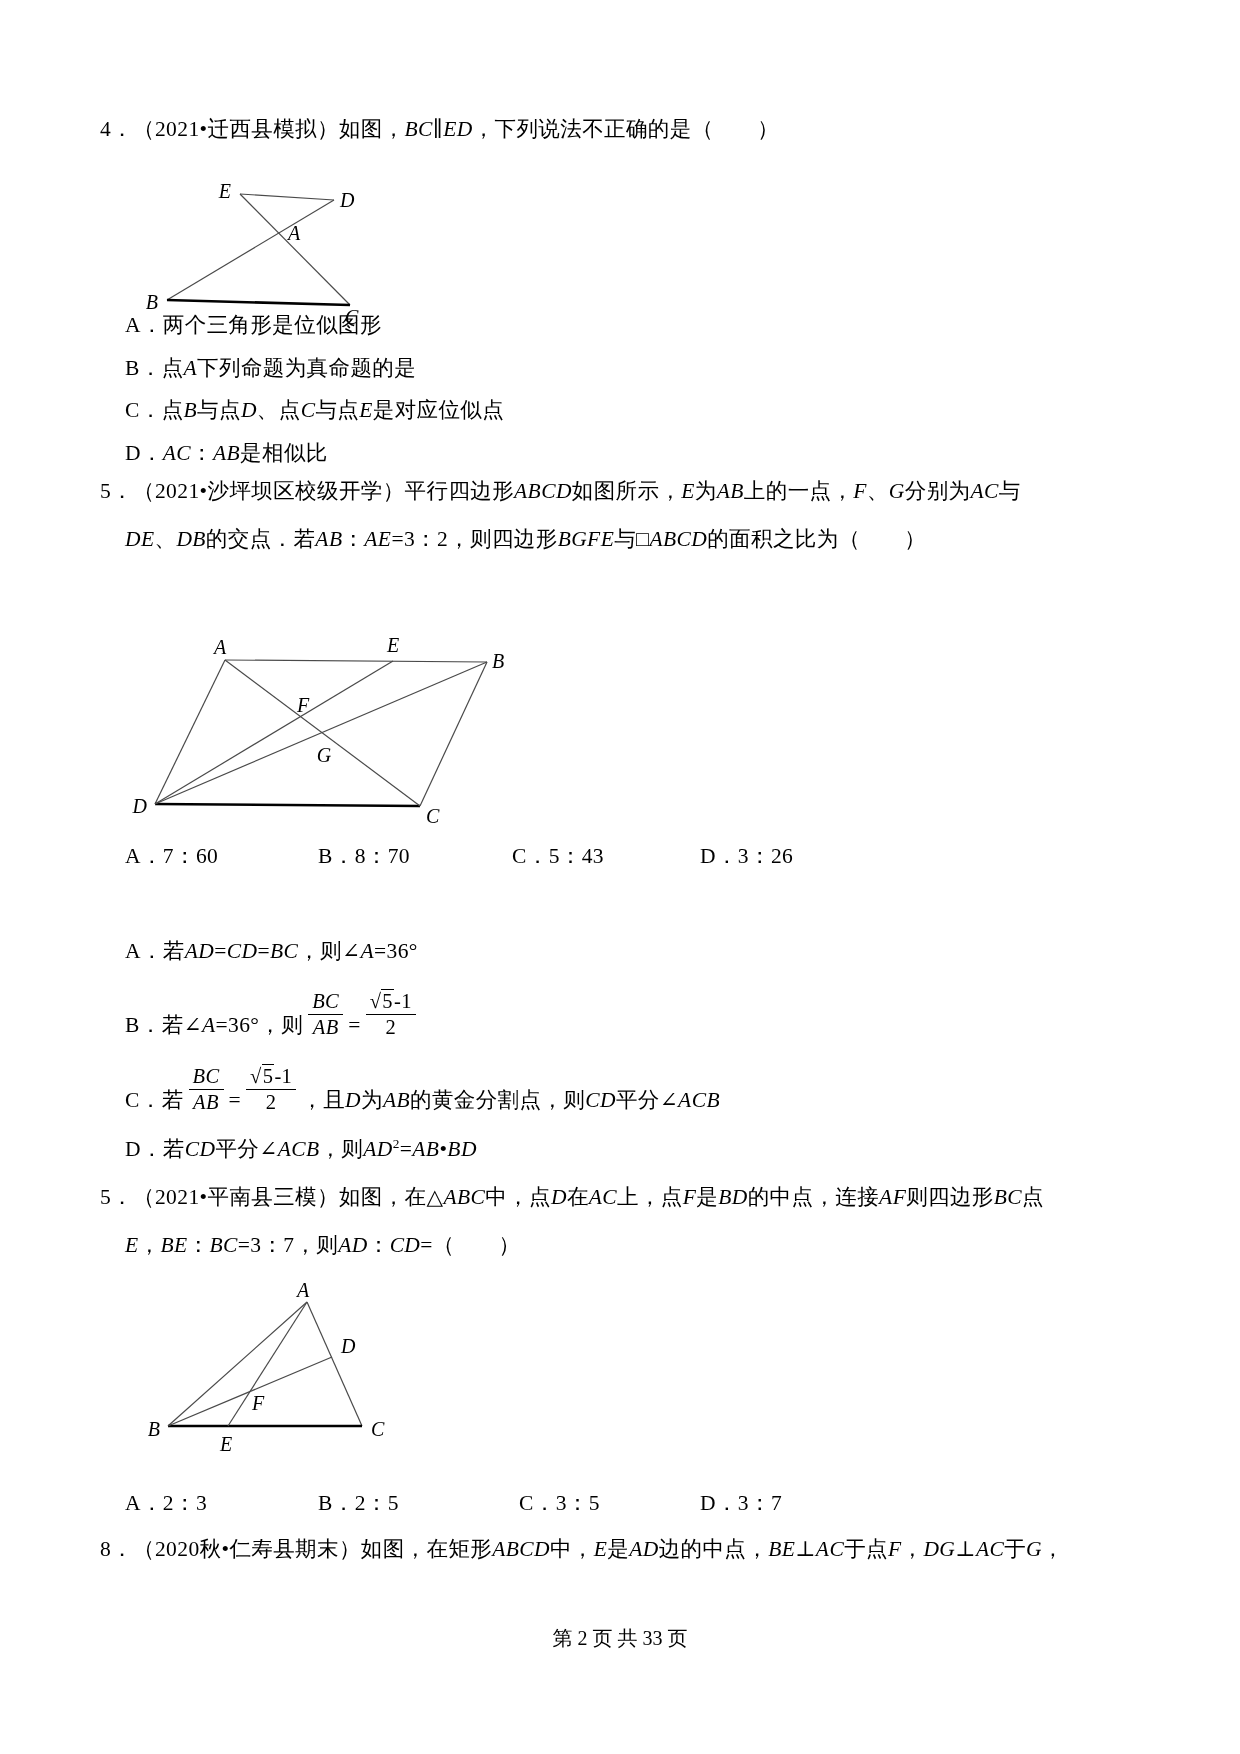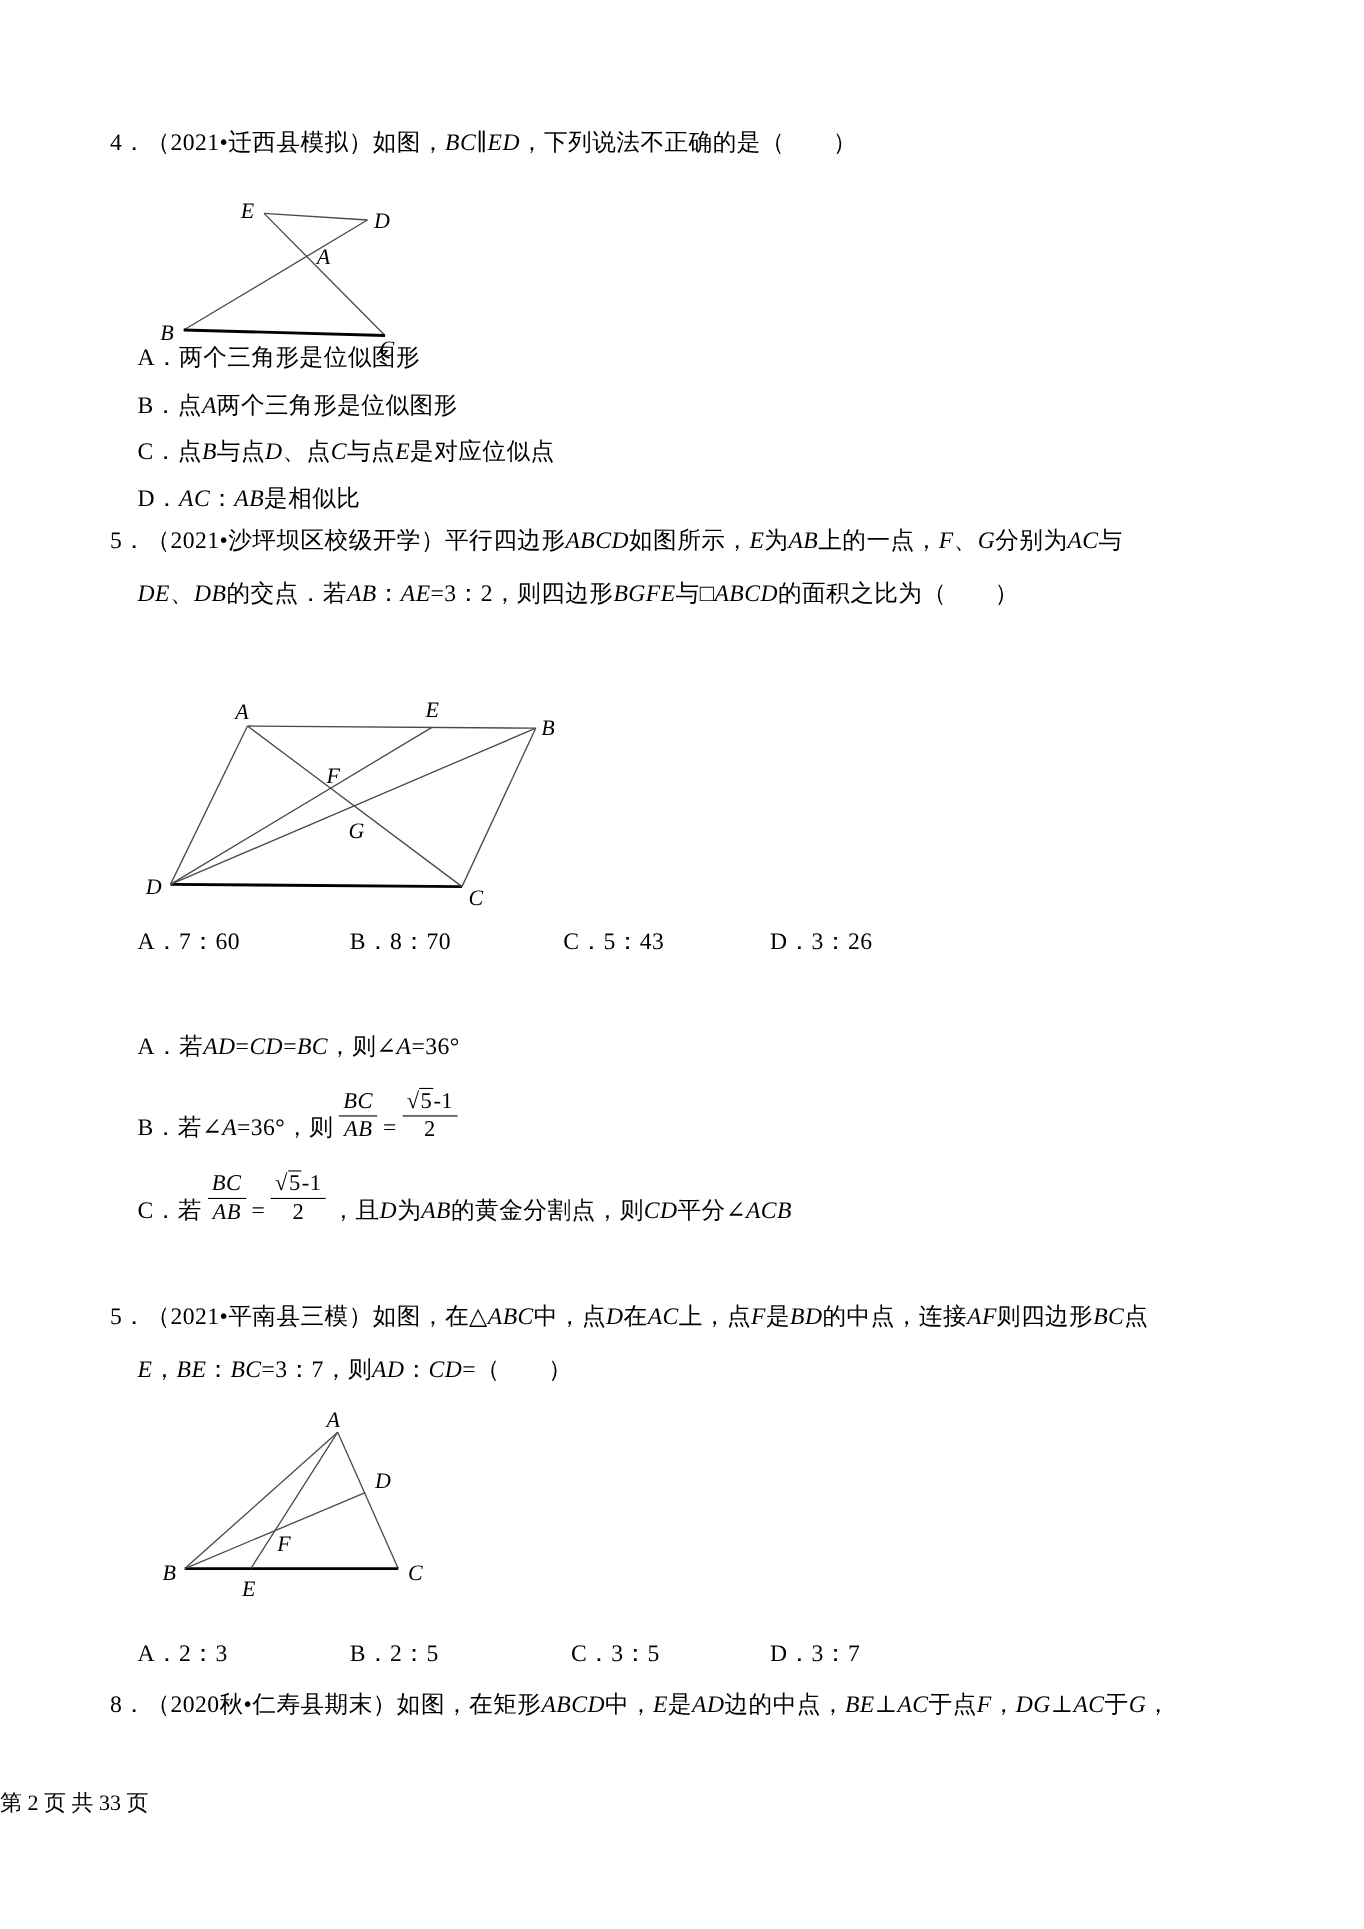--- a/index.html
+++ b/index.html
@@ -24,21 +24,21 @@
   .frac > .den { display:block; padding-top:1px; }
   .sqsign { font-style:normal; }
   .rad { border-top:1.6px solid #000; padding:0 1px; }
   .figure { position:absolute; }
   .fig-line { stroke:#4a4a4a; stroke-width:1.2; fill:none; }
   .fig-line-bold { stroke:#000; stroke-width:2.6; fill:none; }
   .fig-label {
     font-family:"Liberation Serif","DejaVu Serif",serif;
     font-size:20px; font-style:italic; fill:#000;
   }
-  .footer { position:absolute; width:1240px; font-size:20px; }
+  .footer { position:absolute; width:1240px; text-align:center; font-size:20px; }
 </style>
 </head>
 <body>
 
 <div class="page">
 
   <div class="line" style="top:116px;left:100px"><span>4．（2021•迁西县模拟）如图，</span><span class="it">BC</span><span>∥</span><span class="it">ED</span><span>，下列说法不正确的是（　　）</span></div>
 
   <svg class="figure" style="top:170px;left:130px" width="250" height="160" viewBox="130 170 250 160">
     <line class="fig-line" x1="240" y1="194" x2="334" y2="200"></line>
@@ -46,21 +46,21 @@
     <line class="fig-line" x1="167" y1="300" x2="334" y2="200"></line>
     <line class="fig-line-bold" x1="167" y1="300" x2="350" y2="305"></line>
     <text class="fig-label" x="231" y="198" text-anchor="end">E</text>
     <text class="fig-label" x="340" y="207">D</text>
     <text class="fig-label" x="288" y="240">A</text>
     <text class="fig-label" x="158" y="309" text-anchor="end">B</text>
     <text class="fig-label" x="345" y="324">C</text>
   </svg>
 
   <div class="line" style="top:312px;left:125px"><span>A．两个三角形是位似图形</span></div>
-  <div class="line" style="top:355px;left:125px"><span>B．点</span><span class="it">A</span><span>两个三角形是位似图形</span></div>
+  <div class="line" style="top:355px;left:125px"><span>B．点</span><span class="it">A</span><span>下列命题为真命题的是</span></div>
   <div class="line" style="top:397px;left:125px"><span>C．点</span><span class="it">B</span><span>与点</span><span class="it">D</span><span>、点</span><span class="it">C</span><span>与点</span><span class="it">E</span><span>是对应位似点</span></div>
   <div class="line" style="top:440px;left:125px"><span>D．</span><span class="it">AC</span><span>：</span><span class="it">AB</span><span>是相似比</span></div>
 
   <div class="line" style="top:478px;left:100px"><span>5．（2021•沙坪坝区校级开学）平行四边形</span><span class="it">ABCD</span><span>如图所示，</span><span class="it">E</span><span>为</span><span class="it">AB</span><span>上的一点，</span><span class="it">F</span><span>、</span><span class="it">G</span><span>分别为</span><span class="it">AC</span><span>与</span></div>
   <div class="line" style="top:526px;left:125px"><span class="it">DE</span><span>、</span><span class="it">DB</span><span>的交点．若</span><span class="it">AB</span><span>：</span><span class="it">AE</span><span>=3：2，则四边形</span><span class="it">BGFE</span><span>与□</span><span class="it">ABCD</span><span>的面积之比为（　　）</span></div>
 
   <svg class="figure" style="top:638px;left:130px" width="390" height="195" viewBox="130 638 390 195">
     <line class="fig-line" x1="225" y1="660" x2="487" y2="662"></line>
     <line class="fig-line" x1="487" y1="662" x2="420" y2="806"></line>
     <line class="fig-line" x1="155" y1="804" x2="225" y2="660"></line>
@@ -104,20 +104,21 @@
       <span class="den it">AB</span>
     </span>
     <span>=</span>
     <span class="frac">
       <span class="num"><span class="sqsign">√</span><span class="rad">5</span><span>-1</span></span>
       <span class="den">2</span>
     </span>
     <span><span>，且</span><span class="it">D</span><span>为</span><span class="it">AB</span><span>的黄金分割点，则</span><span class="it">CD</span><span>平分∠</span><span class="it">ACB</span></span>
   </div>
 
+  <div class="line" style="top:1136px;left:125px"><span>D．若</span><span class="it">CD</span><span>平分∠</span><span class="it">ACB</span><span>，则</span><span class="it">AD</span><sup>2</sup><span>=</span><span class="it">AB</span><span>•</span><span class="it">BD</span></div>
 
   <div class="line" style="top:1184px;left:100px"><span>5．（2021•平南县三模）如图，在△</span><span class="it">ABC</span><span>中，点</span><span class="it">D</span><span>在</span><span class="it">AC</span><span>上，点</span><span class="it">F</span><span>是</span><span class="it">BD</span><span>的中点，连接</span><span class="it">AF</span><span>则四边形</span><span class="it">BC</span><span>点</span></div>
   <div class="line" style="top:1232px;left:125px"><span class="it">E</span><span>，</span><span class="it">BE</span><span>：</span><span class="it">BC</span><span>=3：7，则</span><span class="it">AD</span><span>：</span><span class="it">CD</span><span>=（　　）</span></div>
 
   <svg class="figure" style="top:1283px;left:140px" width="260" height="180" viewBox="140 1283 260 180">
     <line class="fig-line" x1="307" y1="1302" x2="168" y2="1426"></line>
     <line class="fig-line" x1="307" y1="1302" x2="362" y2="1426"></line>
     <line class="fig-line-bold" x1="168" y1="1426" x2="362" y2="1426"></line>
     <line class="fig-line" x1="168" y1="1426" x2="332" y2="1357"></line>
     <line class="fig-line" x1="307" y1="1302" x2="228" y2="1426"></line>

